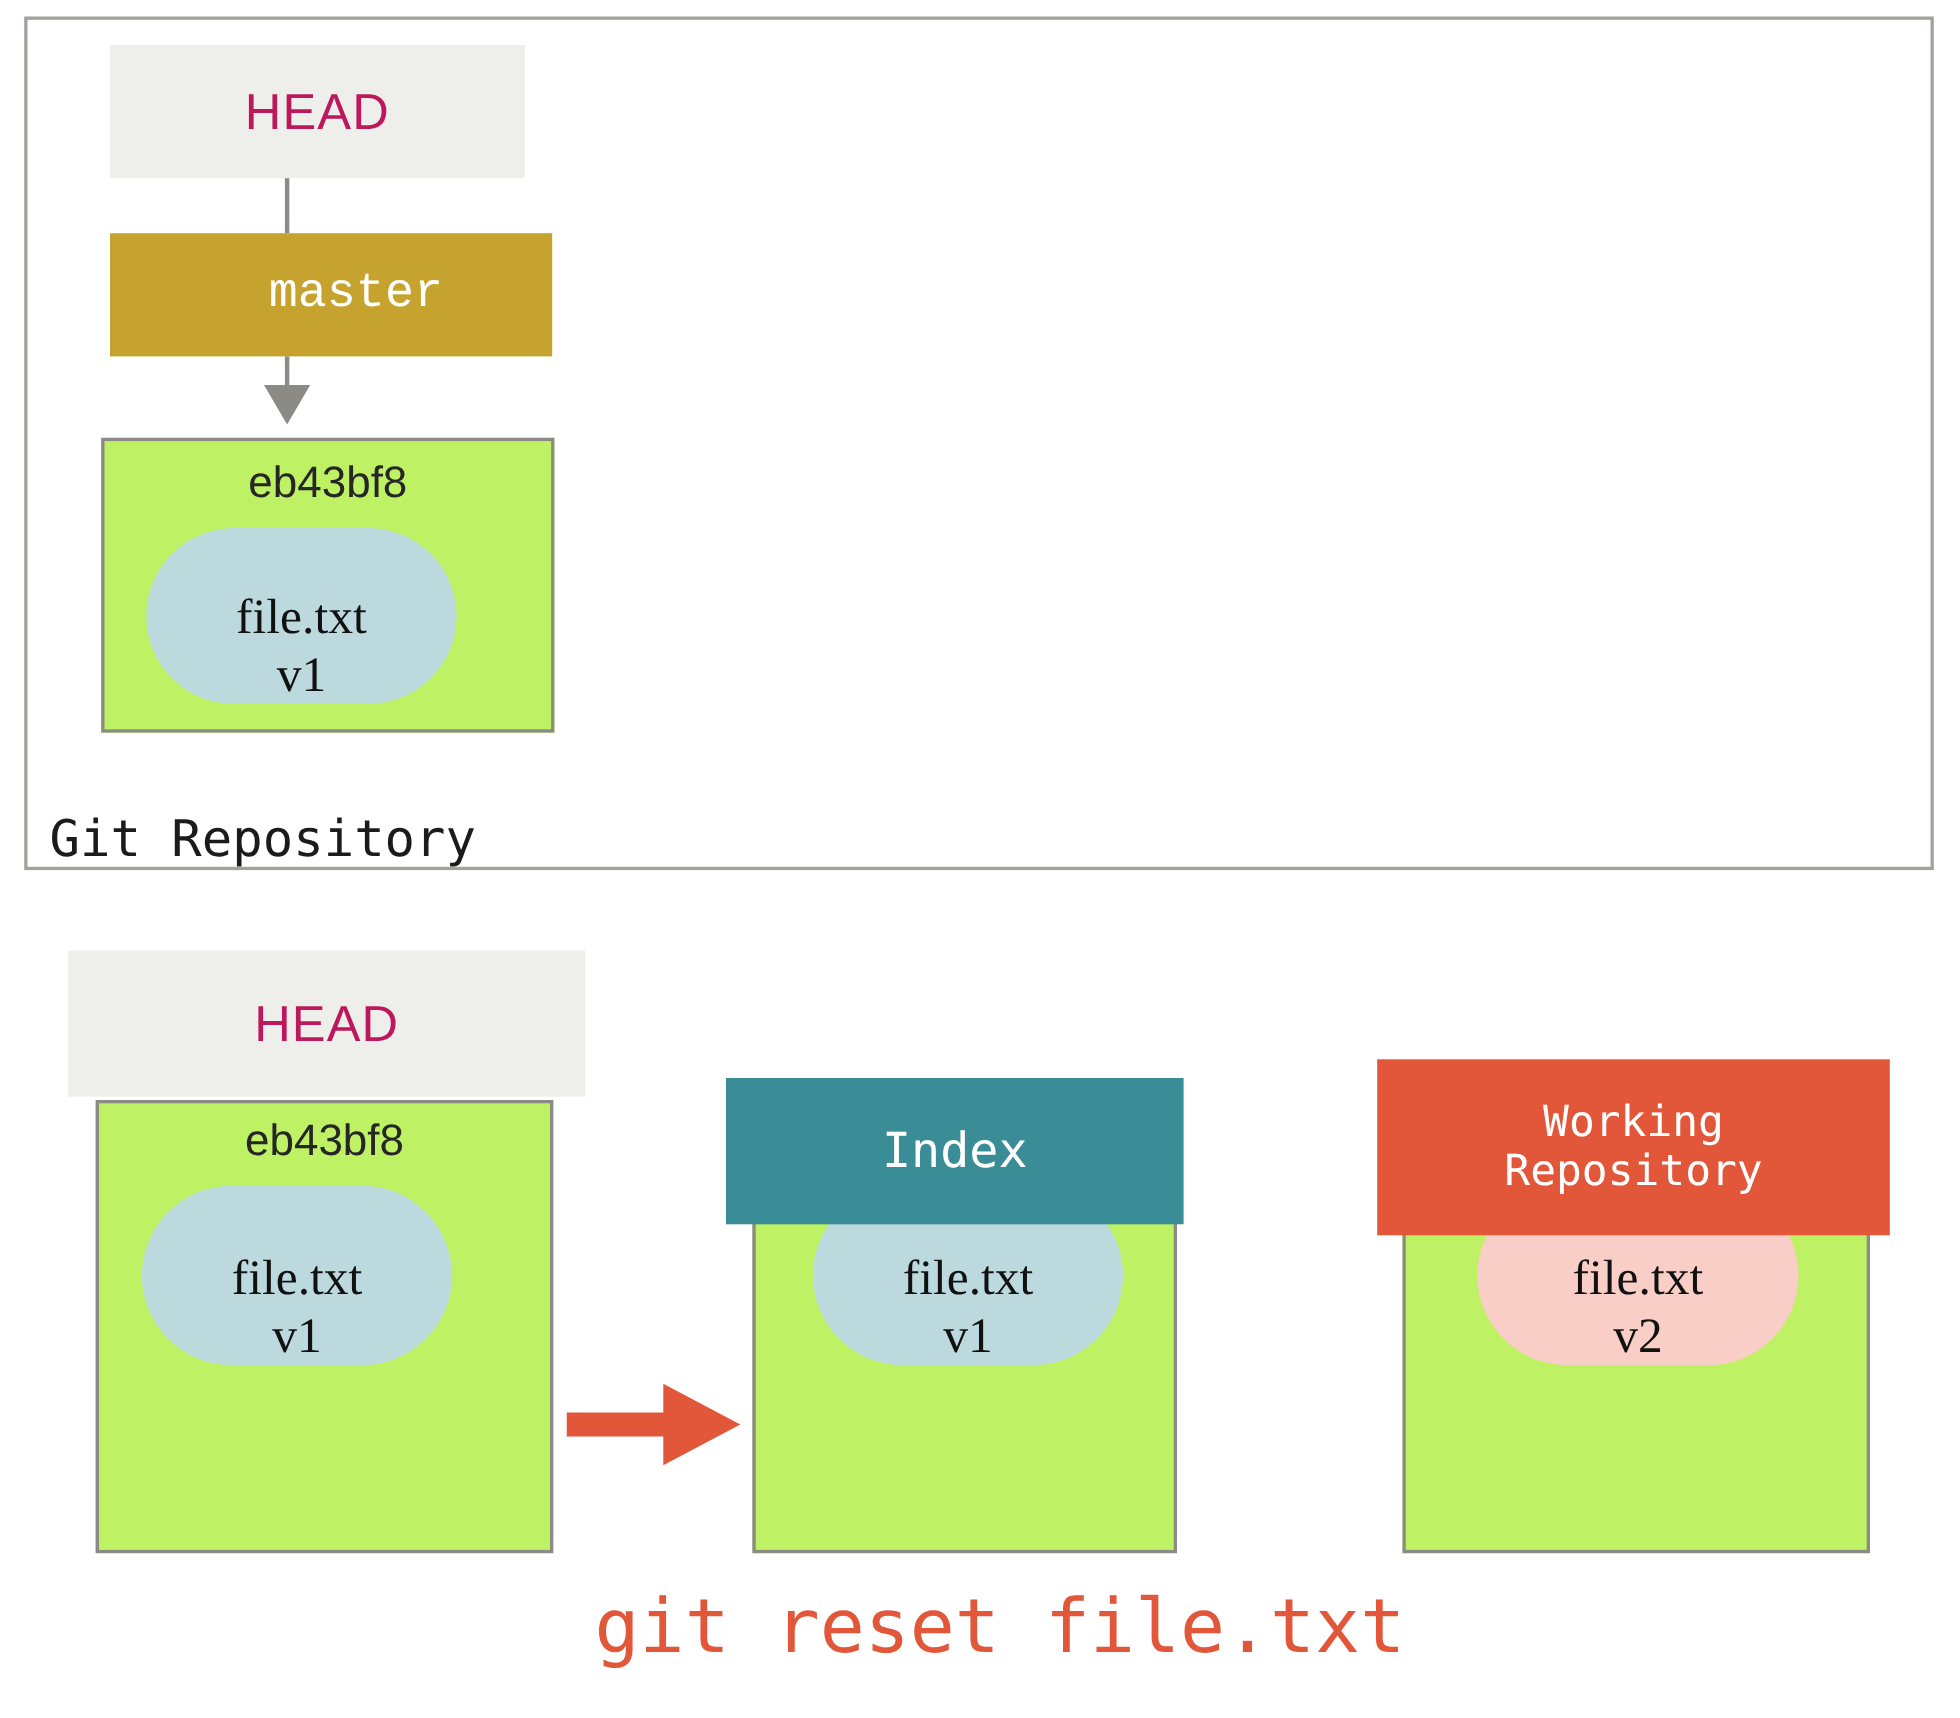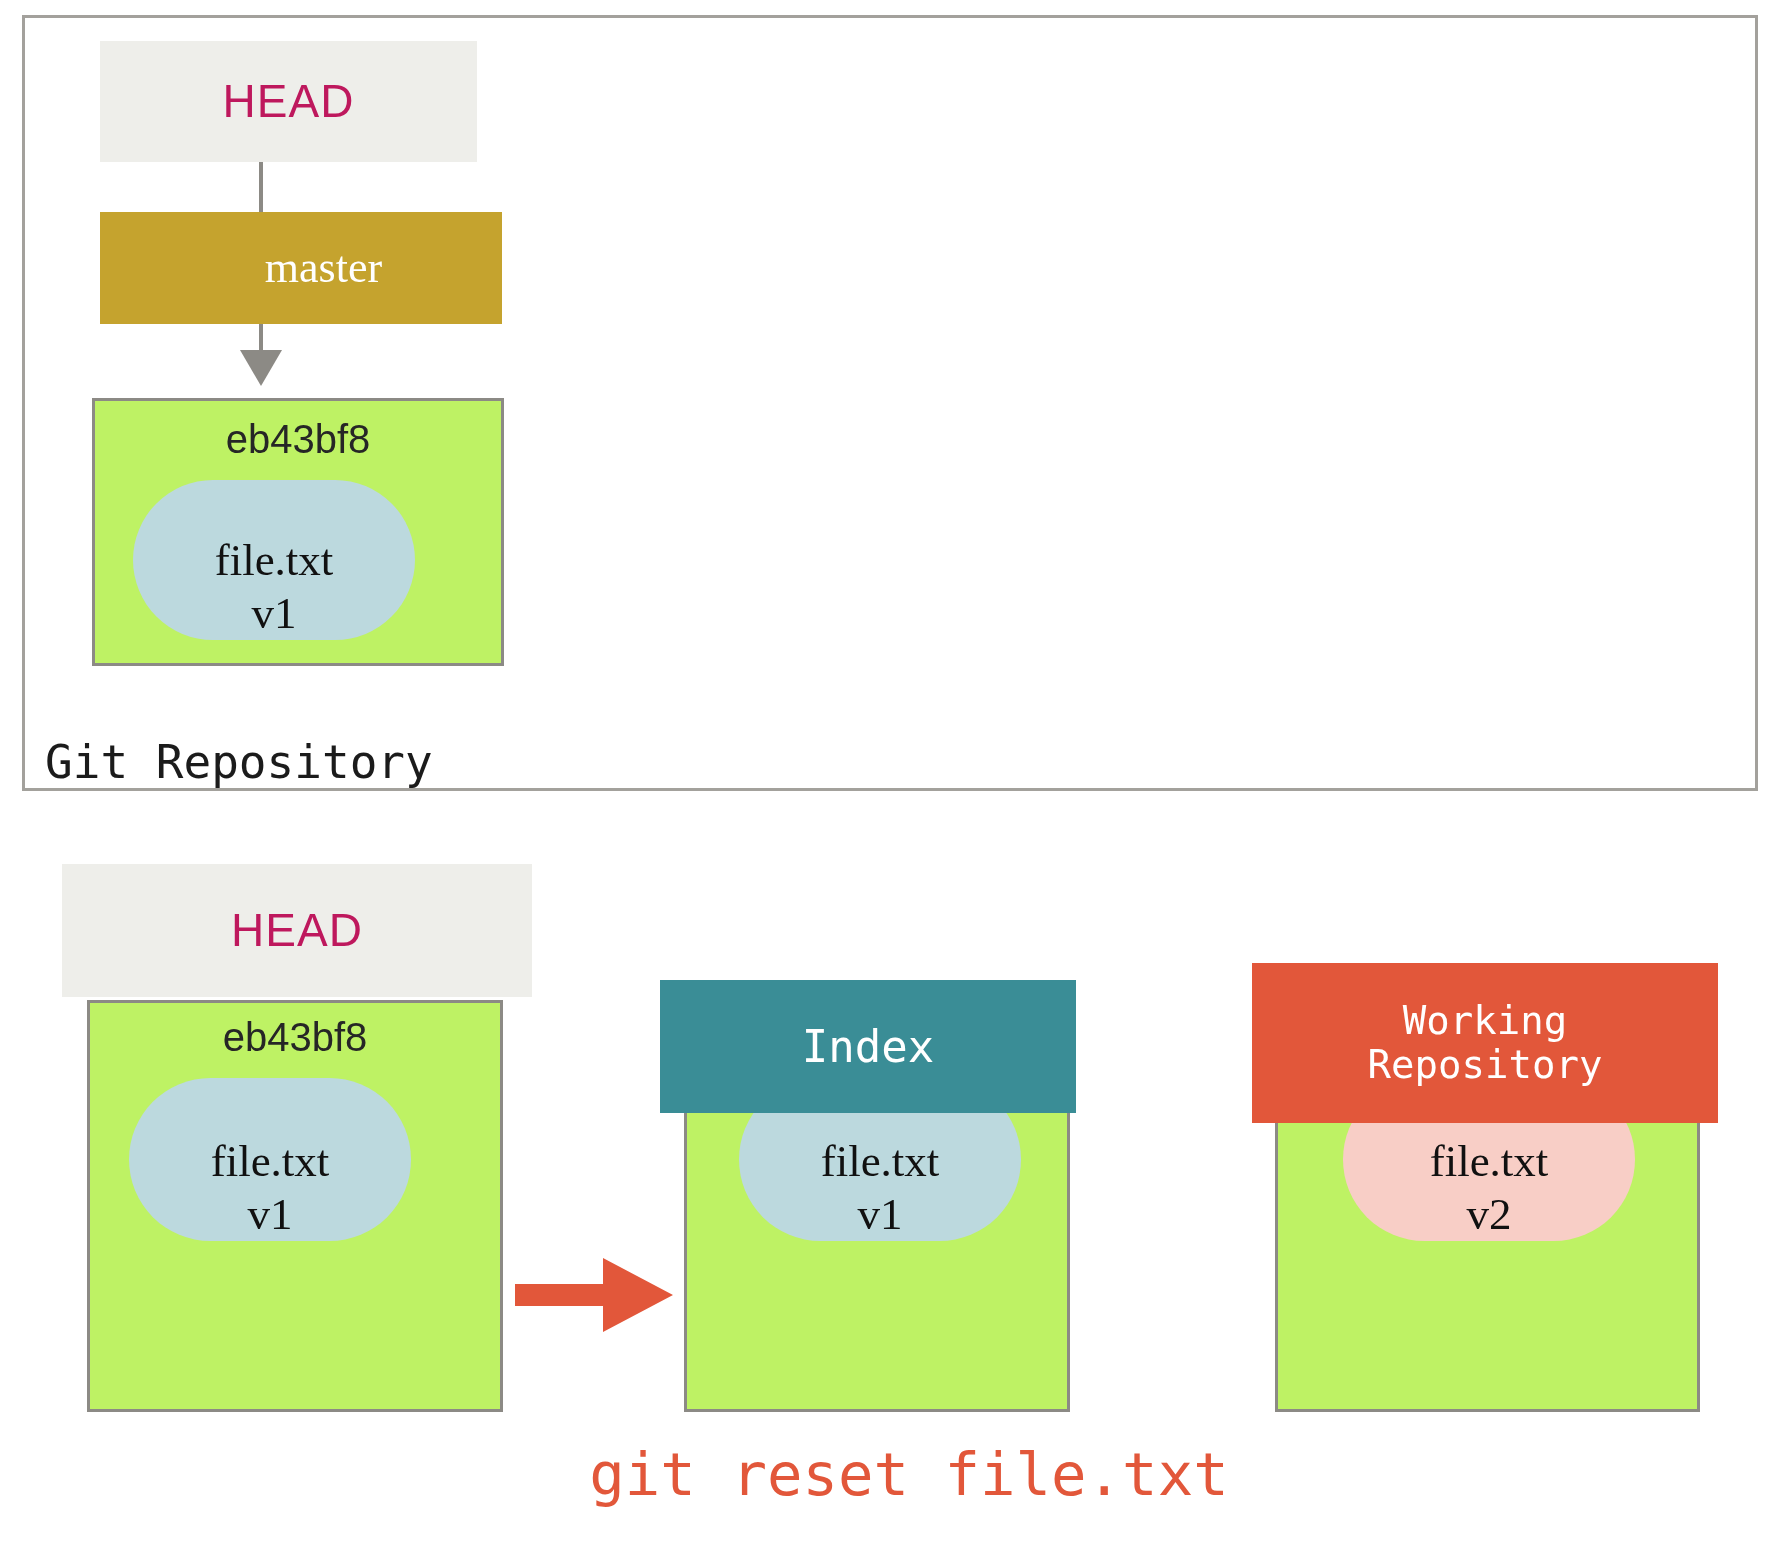--- a/index.html
+++ b/index.html
@@ -38,21 +38,21 @@
   .head-box {
     background: #eeeeea;
     color: #be185d;
     font-family: "Liberation Sans", sans-serif;
     font-size: 46px;
     letter-spacing: 1px;
   }
   .master-box {
     background: #c5a32e;
     color: #ffffff;
-    font-family: Liberation Serif, serif;
+    font-family: Liberation Mono, monospace;
     font-size: 44px;
     padding-left: 45px;
   }
   .index-box {
     background: #3a8d96;
     color: #ffffff;
     font-family: "DejaVu Sans Mono", monospace;
     font-size: 44px;
   }
   .workdir-box {
@@ -83,21 +83,21 @@
   .blob-pink { background: #f8cec6; }
 
   .repo-caption {
     font-family: "DejaVu Sans Mono", monospace;
     font-size: 46px;
     color: #1b1b1b;
     white-space: nowrap;
   }
   .command {
     font-family: "DejaVu Sans Mono", monospace;
-    font-size: 59px;
+    font-size: 68px;
     color: #e2573a;
     white-space: nowrap;
     text-align: center;
     width: 100%;
     padding-left: 36px;
   }
 
   
   .vline {
     background: #8c8a85;

